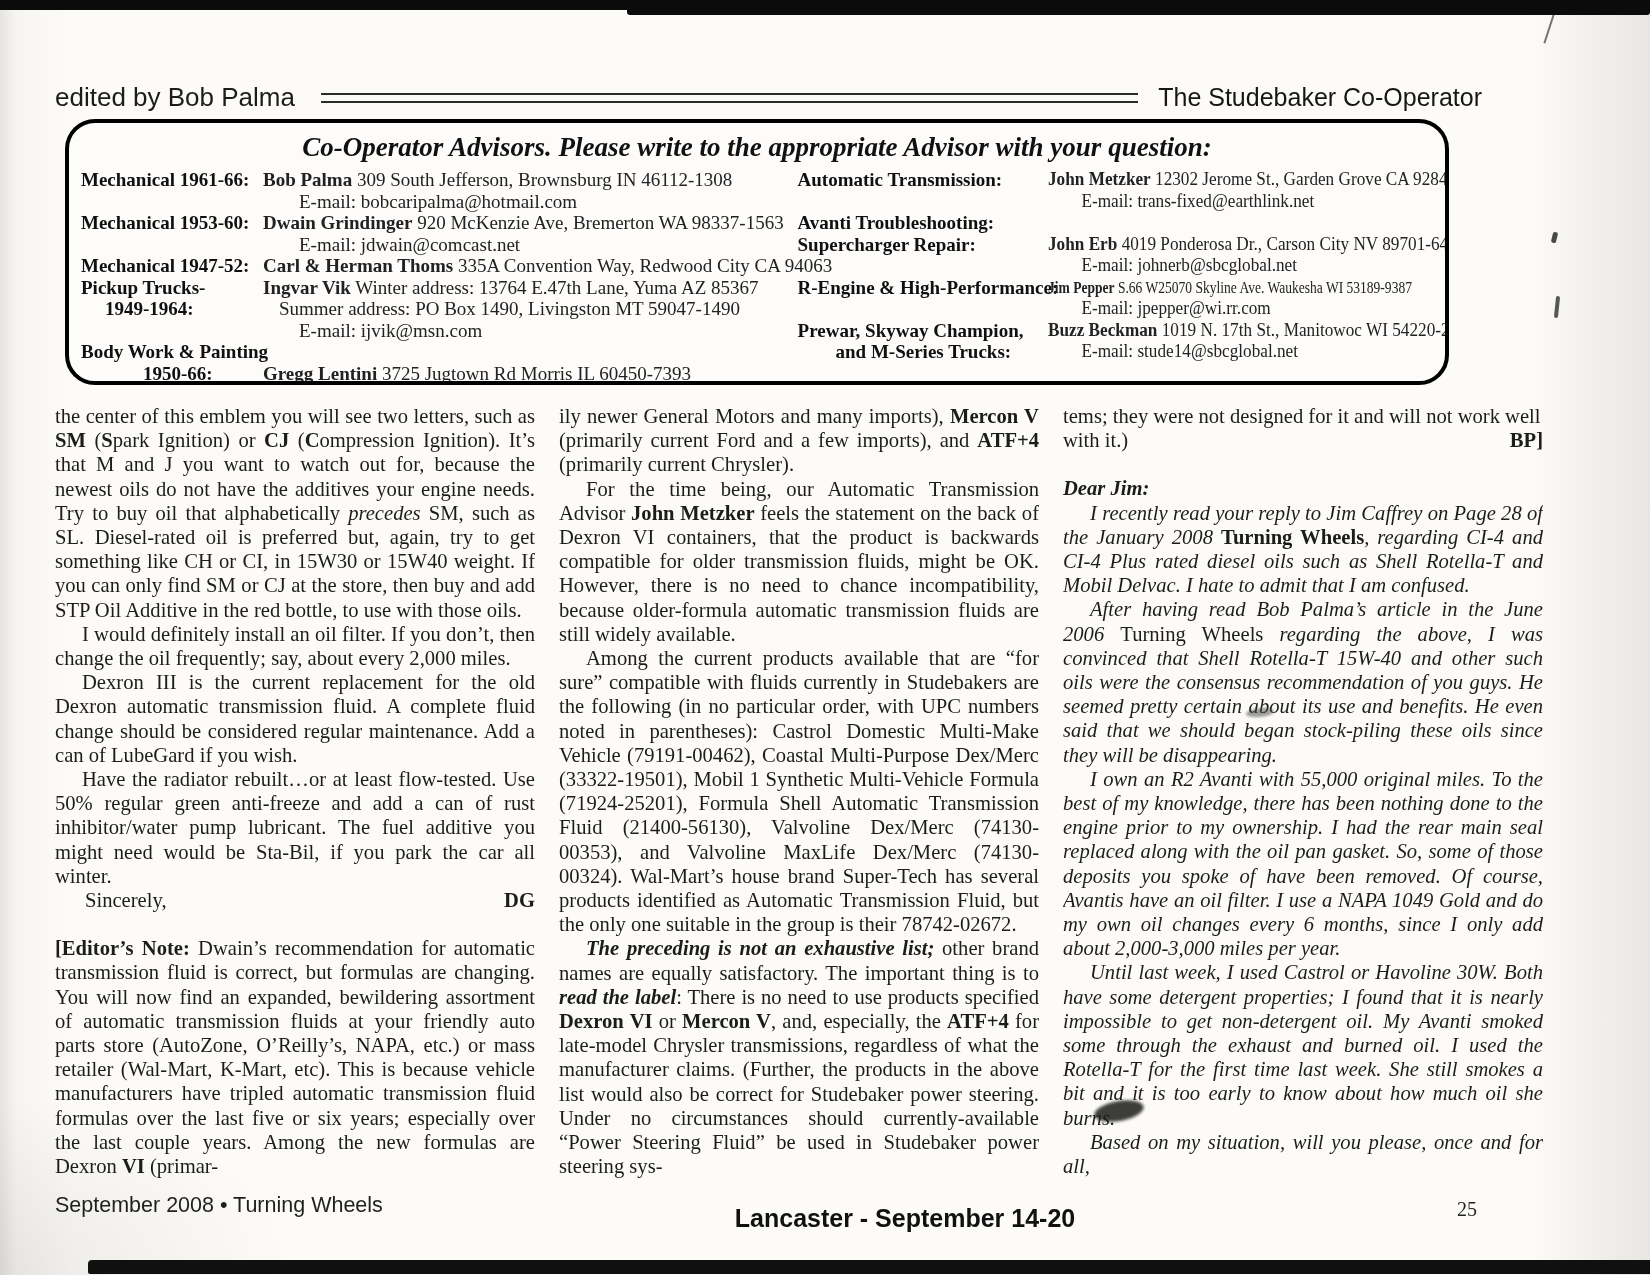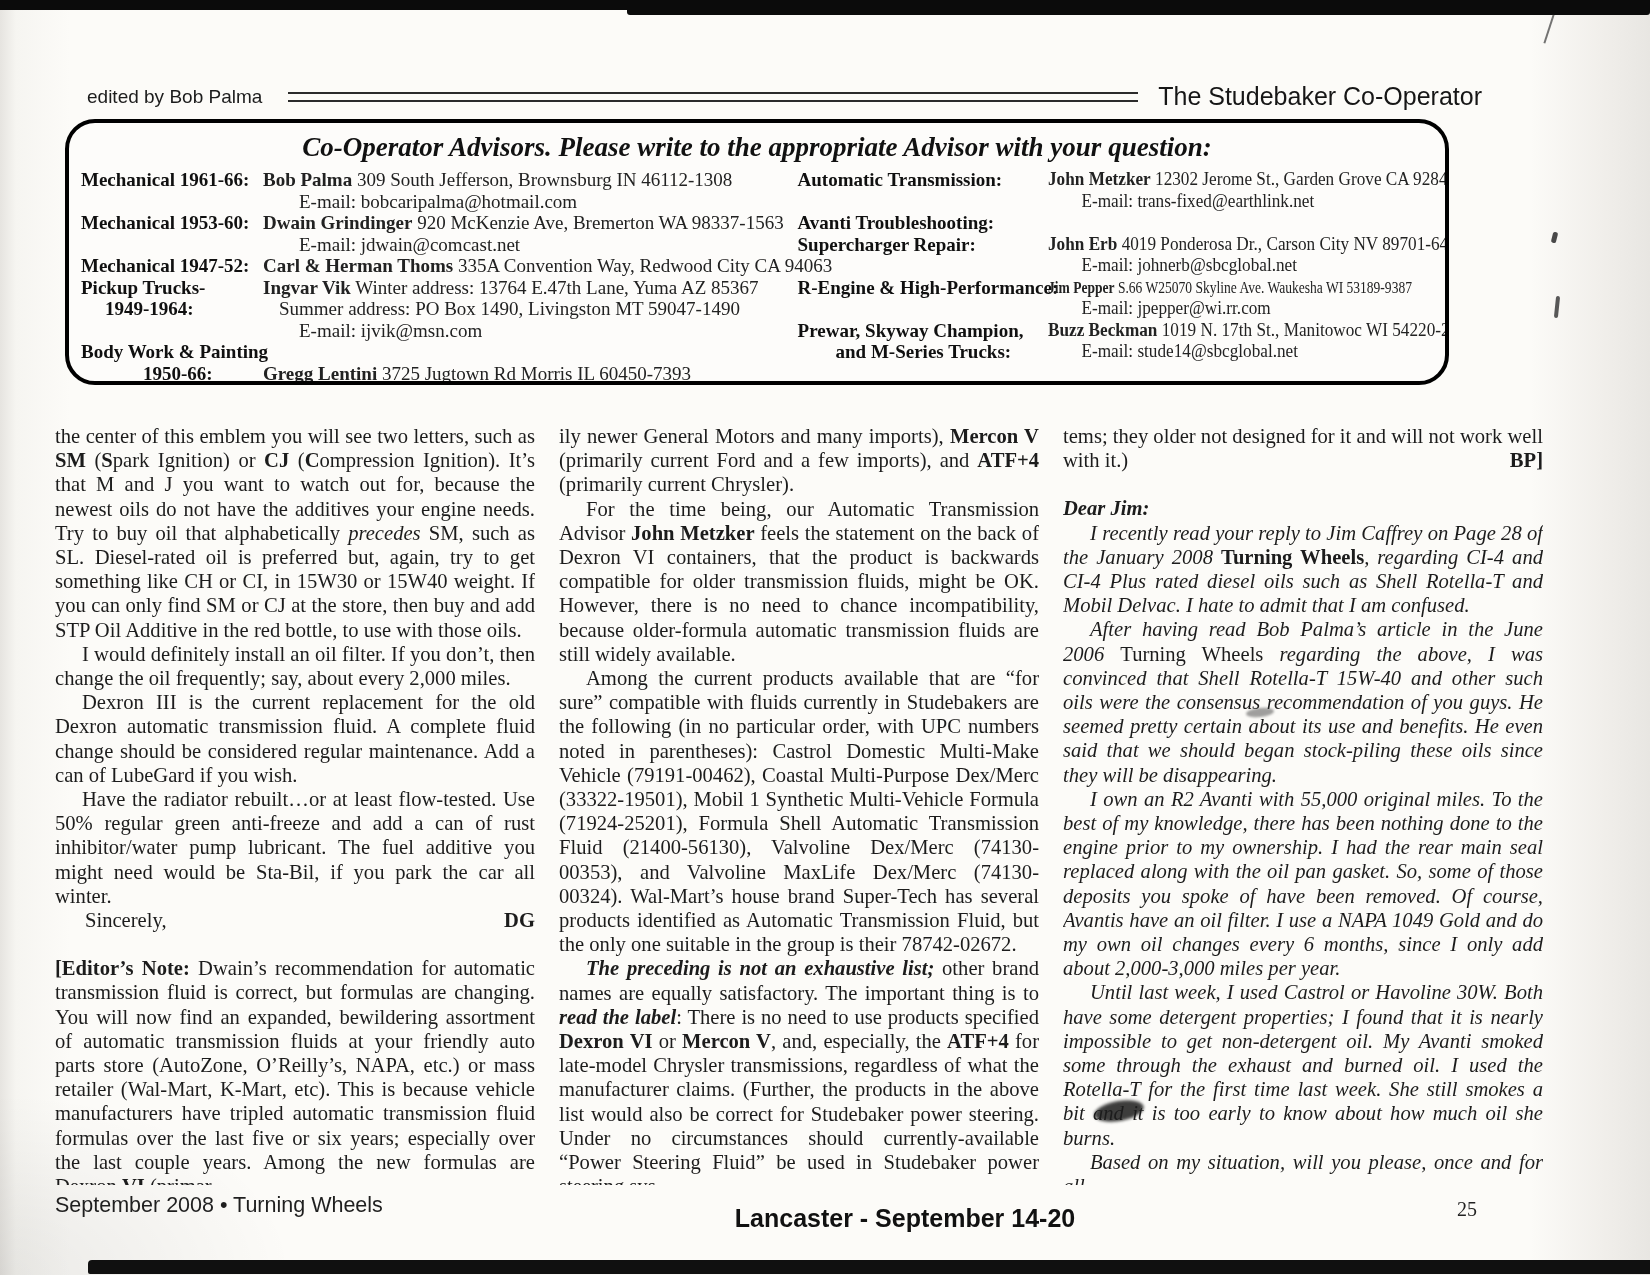--- a/index.html
+++ b/index.html
@@ -16,21 +16,21 @@
   .bottom-bar{position:absolute;bottom:1px;left:88px;right:0;height:14px;background:#101010;border-radius:4px 0 0 2px;}
   .corner-mark{position:absolute;top:14px;left:1548px;width:2px;height:30px;background:#3a3a3a;transform:rotate(18deg);opacity:.7;}
   .margin-mark-1{position:absolute;top:232px;left:1552px;width:5px;height:11px;background:#2a2a2a;transform:rotate(14deg);border-radius:2px;opacity:.85;}
   .margin-mark-2{position:absolute;top:296px;left:1555px;width:4px;height:22px;background:#303030;transform:rotate(6deg);border-radius:2px;opacity:.8;}
   .ink-smudge-1{position:absolute;top:1101px;left:1094px;width:50px;height:20px;background:#1c1c1c;border-radius:50%;transform:rotate(-10deg);filter:blur(1.5px);opacity:.85;}
   .ink-smudge-2{position:absolute;top:708px;left:1246px;width:28px;height:9px;background:#444;border-radius:50%;transform:rotate(-6deg);filter:blur(1.2px);opacity:.5;}
 
   
   header{position:absolute;top:82px;left:55px;right:168px;display:flex;align-items:center;
     font-family:"Liberation Sans","DejaVu Sans",sans-serif;}
-  .edited-by{font-size:19px;color:#1c1c1c;white-space:nowrap;margin-left:32px;}
+  .edited-by{font-size:26px;color:#1c1c1c;white-space:nowrap;}
   .double-rule{flex:1;height:6px;border-top:2px solid #2b2b2b;border-bottom:2px solid #2b2b2b;margin:0 20px 0 26px;}
   .masthead{font-size:25px;color:#161616;white-space:nowrap;}
 
   
   .adv-box{position:absolute;top:119px;left:65px;width:1384px;height:266px;
     border:4px solid #000;border-radius:30px;box-sizing:border-box;padding:4px 12px 0 12px;overflow:hidden;background:rgba(255,255,255,.25);}
   .adv-title{text-align:center;font-weight:bold;font-style:italic;font-size:27px;line-height:32px;margin:4px 0 6px 0;color:#111;}
   .adv-cols{display:grid;grid-template-columns:53% 47%;}
   .adv-col{font-size:19px;line-height:21.5px;}
   .adv-entry{display:grid;}
@@ -41,21 +41,21 @@
   .adv-label .lab2.deep{padding-left:62px;}
   .adv-label .lab2.mid{padding-left:38px;}
   .adv-line{min-height:21.5px;white-space:nowrap;color:#222;}
   .adv-line.ind{padding-left:36px;}
   .adv-line.ind2{padding-left:16px;}
   .adv-right .adv-line{transform:scaleX(.93);transform-origin:0 50%;font-size:18.5px;}
   .adv-right .adv-line.tight{font-size:16.5px;transform:scaleX(.82);}
   .adv-line .b{font-weight:bold;}
 
   
-  .body-cols{position:absolute;top:404px;left:55px;right:95px;bottom:90px;display:flex;gap:24px;margin-top:20px;}
+  .body-cols{position:absolute;top:404px;left:55px;right:95px;bottom:90px;display:flex;gap:24px;}
   .bcol{width:480px;overflow:hidden;}
   .bp{margin:0;text-align:justify;text-indent:27px;font-size:20.6px;line-height:24.2px;color:#1c1c1c;}
   .bp.flush{text-indent:0;}
   .bp.row{display:flex;justify-content:space-between;text-indent:0;text-align:left;}
   .bp.gap{margin-top:24px;}
   .bp.i{font-style:italic;}
   .b{font-weight:bold;}
   .i{font-style:italic;}
   .bi{font-weight:bold;font-style:italic;}
   .rm{font-style:normal;}
@@ -196,21 +196,21 @@
         </p>
         <p class="bp flush gap"><span class="b">[Editor’s Note:</span><span> Dwain’s recommendation for automatic transmission fluid is correct, but formulas are changing. You will now find an expanded, bewildering assortment of automatic transmission fluids at your friendly auto parts store (AutoZone, O’Reilly’s, NAPA, etc.) or mass retailer (Wal-Mart, K-Mart, etc). This is because vehicle manufacturers have tripled automatic transmission fluid formulas over the last five or six years; especially over the last couple years. Among the new formulas are Dexron </span><span class="b">VI</span><span> (primar-</span></p>
       </div>
     <div class="bcol">
         <p class="bp flush"><span>ily newer General Motors and many imports), </span><span class="b">Mercon V</span><span> (primarily current Ford and a few imports), and </span><span class="b">ATF+4</span><span> (primarily current Chrysler).</span></p>
         <p class="bp"><span>For the time being, our Automatic Transmission Advisor </span><span class="b">John Metzker</span><span> feels the statement on the back of Dexron VI containers, that the product is backwards compatible for older transmission fluids, might be OK. However, there is no need to chance incompatibility, because older-formula automatic transmission fluids are still widely available.</span></p>
         <p class="bp"><span>Among the current products available that are “for sure” compatible with fluids currently in Studebakers are the following (in no particular order, with UPC numbers noted in parentheses): Castrol Domestic Multi-Make Vehicle (79191-00462), Coastal Multi-Purpose Dex/Merc (33322-19501), Mobil 1 Synthetic Multi-Vehicle Formula (71924-25201), Formula Shell Automatic Transmission Fluid (21400-56130), Valvoline Dex/Merc (74130-00353), and Valvoline MaxLife Dex/Merc (74130-00324). Wal-Mart’s house brand Super-Tech has several products identified as Automatic Transmission Fluid, but the only one suitable in the group is their 78742-02672.</span></p>
         <p class="bp"><span class="bi">The preceding is not an exhaustive list;</span><span> other brand names are equally satisfactory. The important thing is to </span><span class="bi">read the label</span><span>: There is no need to use products specified </span><span class="b">Dexron VI</span><span> or </span><span class="b">Mercon V</span><span>, and, especially, the </span><span class="b">ATF+4</span><span> for late-model Chrysler transmissions, regardless of what the manufacturer claims. (Further, the products in the above list would also be correct for Studebaker power steering. Under no circumstances should currently-available “Power Steering Fluid” be used in Studebaker power steering sys-</span></p>
       </div>
     <div class="bcol">
-        <p class="bp flush"><span>tems; they older not designed for it and will not work well</span></p>
+        <p class="bp flush"><span>tems; they were not designed for it and will not work well</span></p>
         <p class="bp row">
           <span>with it.)</span>
           <span class="b">BP]</span>
         </p>
         <p class="bp flush gap"><span class="bi">Dear Jim:</span></p>
         <p class="bp i"><span>I recently read your reply to Jim Caffrey on Page 28 of the January 2008 </span><span class="b rm">Turning Wheels</span><span>, regarding CI-4 and CI-4 Plus rated diesel oils such as Shell Rotella-T and Mobil Delvac. I hate to admit that I am confused.</span></p>
         <p class="bp i"><span>After having read Bob Palma’s article in the June 2006 </span><span class="rm">Turning Wheels</span><span> regarding the above, I was convinced that Shell Rotella-T 15W-40 and other such oils were the consensus recommendation of you guys. He seemed pretty certain about its use and benefits. He even said that we should began stock-piling these oils since they will be disappearing.</span></p>
         <p class="bp i"><span>I own an R2 Avanti with 55,000 original miles. To the best of my knowledge, there has been nothing done to the engine prior to my ownership. I had the rear main seal replaced along with the oil pan gasket. So, some of those deposits you spoke of have been removed. Of course, Avantis have an oil filter. I use a NAPA 1049 Gold and do my own oil changes every 6 months, since I only add about 2,000-3,000 miles per year.</span></p>
         <p class="bp i"><span>Until last week, I used Castrol or Havoline 30W. Both have some detergent properties; I found that it is nearly impossible to get non-detergent oil. My Avanti smoked some through the exhaust and burned oil. I used the Rotella-T for the first time last week. She still smokes a bit and it is too early to know about how much oil she burns.</span></p>
         <p class="bp i"><span>Based on my situation, will you please, once and for all,</span></p>

